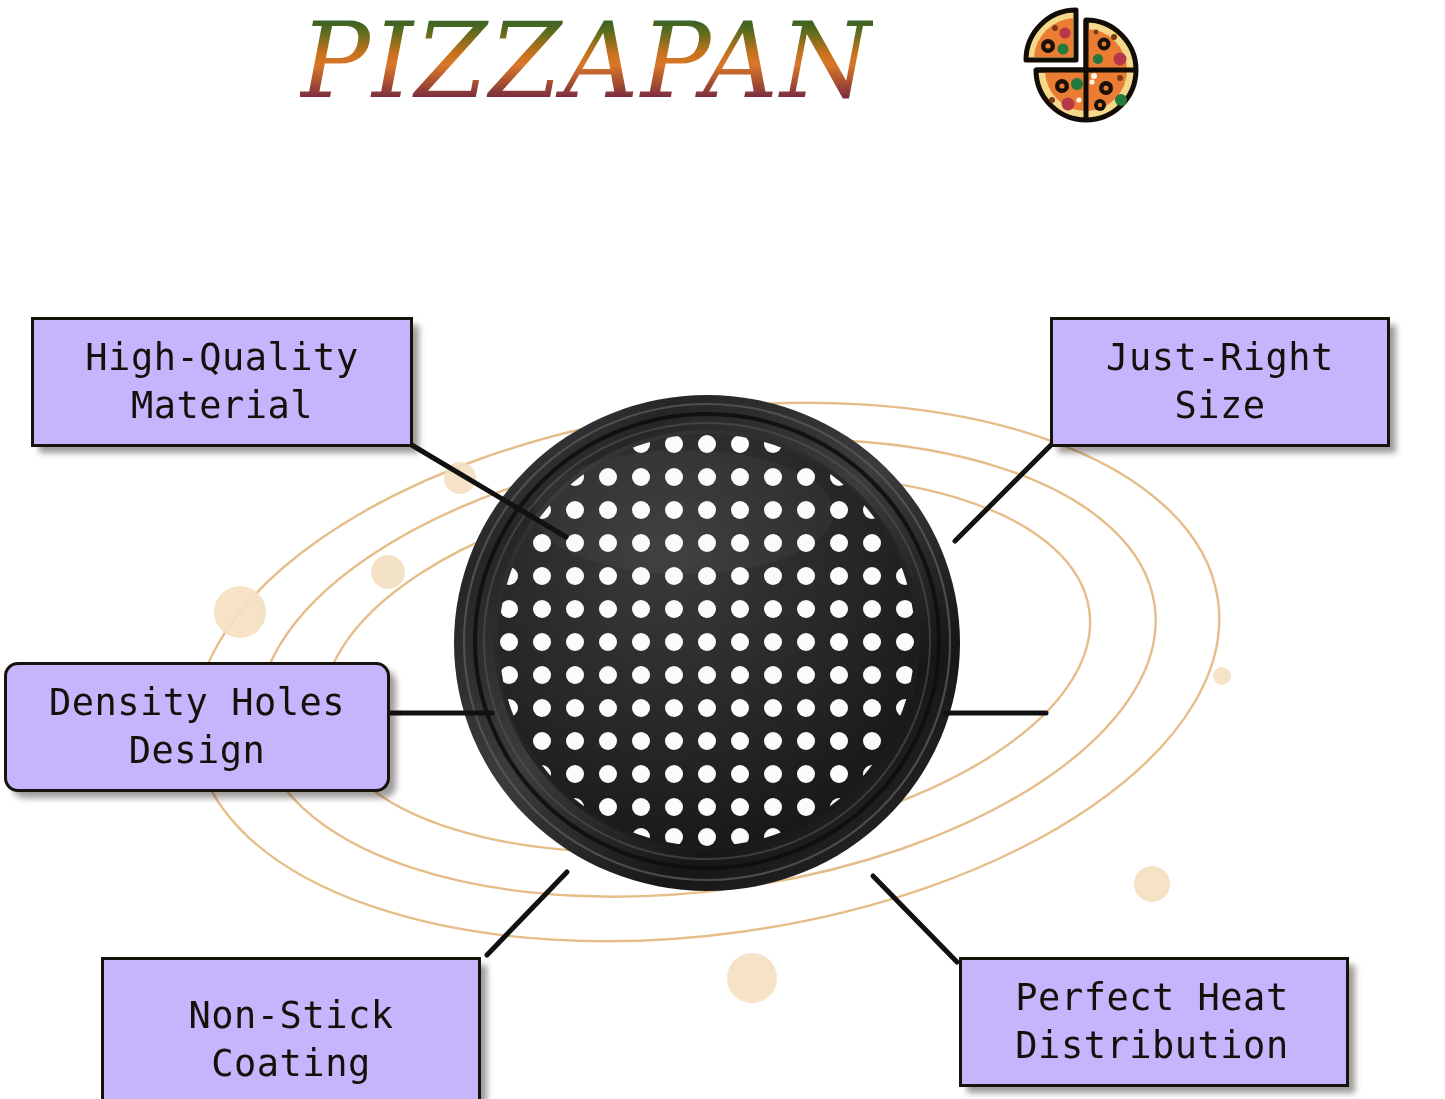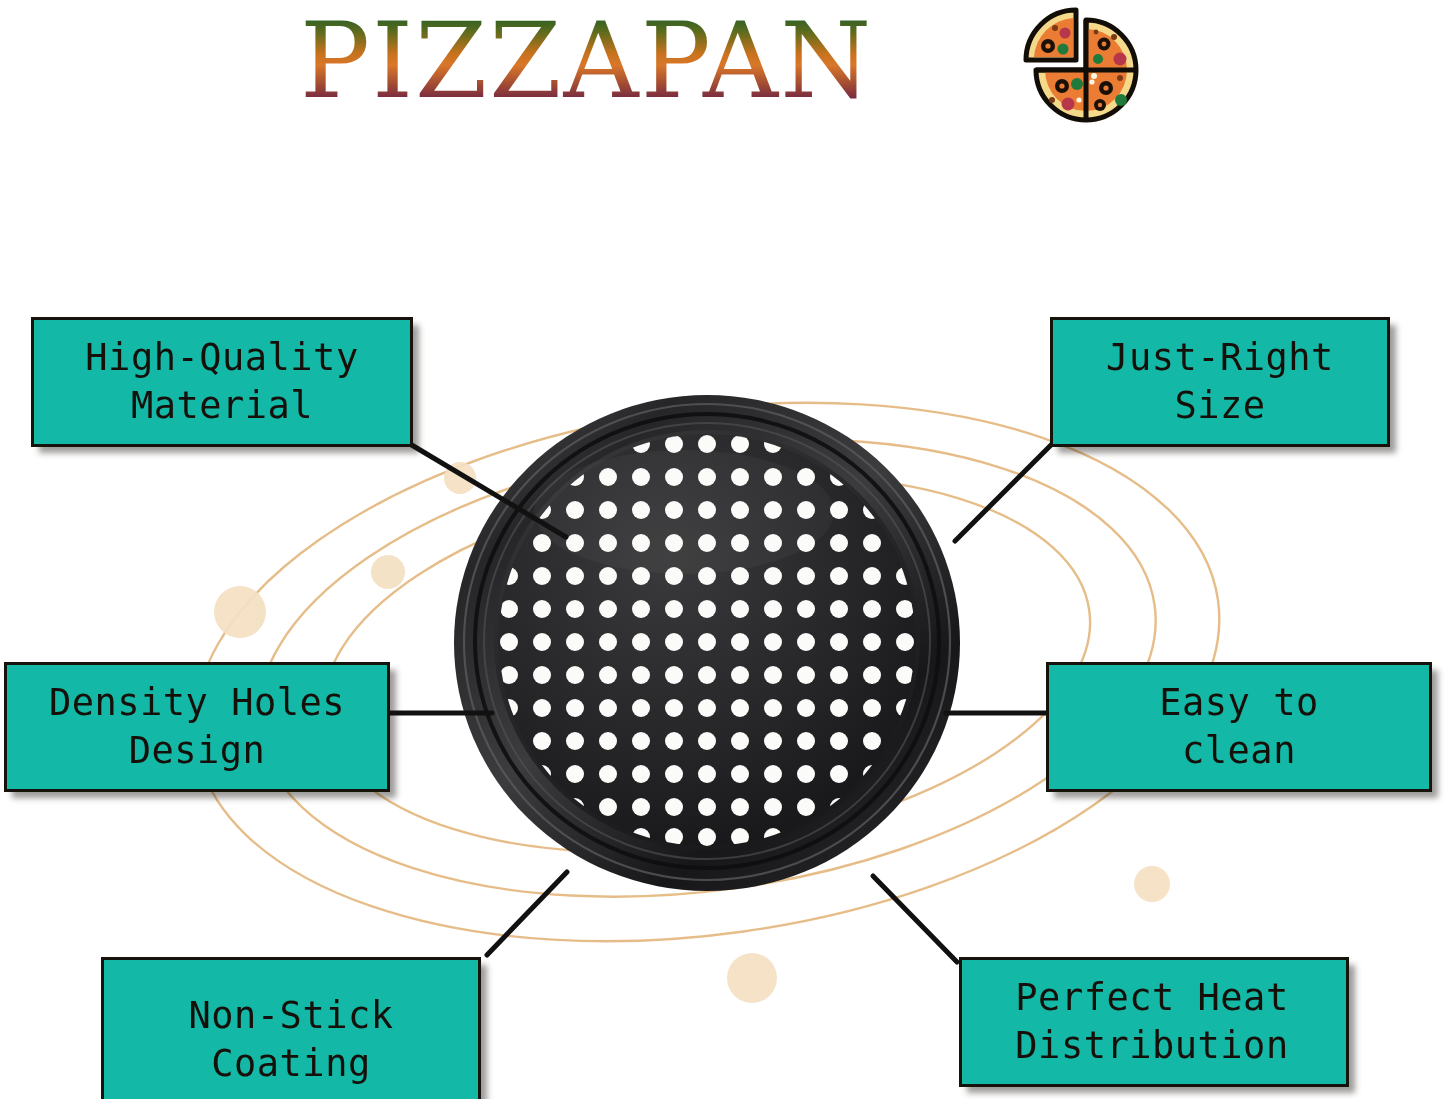--- a/index.html
+++ b/index.html
@@ -16,20 +16,21 @@
     font-family: "DejaVu Sans Mono", monospace;
   }
 
   
   #header {
     position: absolute;
     left: 0;
     top: 0;
     width: 1445px;
     height: 135px;
+    font-style: italic;
   }
   #brand-title {
     position: absolute;
     left: 300px;
     top: -4px;
     font-family: "DejaVu Serif", serif;
     font-size: 104px;
     letter-spacing: 2px;
     font-weight: 400;
     line-height: 1.25;
@@ -83,41 +84,41 @@
     top: 0;
     width: 1445px;
     height: 1099px;
     pointer-events: none;
   }
 
   
   .feature-box {
     position: absolute;
     box-sizing: border-box;
-    background: #14b8a6;
+    background: #c4b5fd;
     border: 3px solid #18120c;
     box-shadow: 7px 7px 6px -1px rgba(25,20,14,0.42);
     display: flex;
     align-items: center;
     justify-content: center;
     padding: 4px 10px;
   }
   .feature-text {
     font-family: "DejaVu Sans Mono", monospace;
     font-size: 37px;
     line-height: 1.30;
     color: #16100a;
     text-align: center;
     white-space: pre-line;
     letter-spacing: 0.5px;
   }
 
   #box-high-quality-material { left: 31px;   top: 317px; width: 382px; height: 130px; }
   #box-just-right-size       { left: 1050px; top: 317px; width: 340px; height: 130px; }
-  #box-density-holes-design  { left: 4px;    top: 662px; width: 386px; height: 130px; }
+  #box-density-holes-design  { left: 4px;    top: 662px; width: 386px; height: 130px; border-radius: 14px; }
   #box-easy-to-clean         { left: 1046px; top: 662px; width: 386px; height: 130px; }
   #box-non-stick-coating     { left: 101px;  top: 957px; width: 380px; height: 166px; }
   #box-perfect-heat-distribution { left: 959px; top: 957px; width: 390px; height: 130px; padding-left: 6px; }
 </style>
 </head>
 <body>
 
 <div id="canvas">
 
   <svg id="orbits" viewBox="0 0 1445 1099" xmlns="http://www.w3.org/2000/svg">
@@ -404,24 +405,20 @@
   <div class="feature-box" id="box-just-right-size">
     <span class="feature-text">Just-Right
 Size</span>
   </div>
 
   <div class="feature-box" id="box-density-holes-design">
     <span class="feature-text">Density Holes
 Design</span>
   </div>
 
-  <div class="feature-box" id="box-easy-to-clean">
-    <span class="feature-text">Easy to
-clean</span>
-  </div>
 
   <div class="feature-box" id="box-non-stick-coating">
     <span class="feature-text">Non-Stick
 Coating</span>
   </div>
 
   <div class="feature-box" id="box-perfect-heat-distribution">
     <span class="feature-text">Perfect Heat
 Distribution</span>
   </div>

